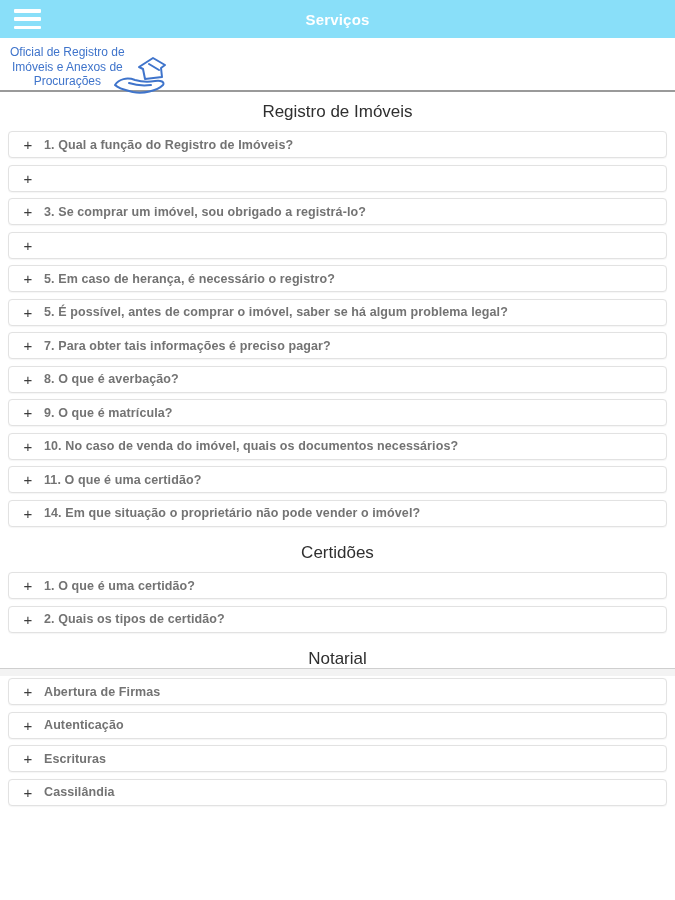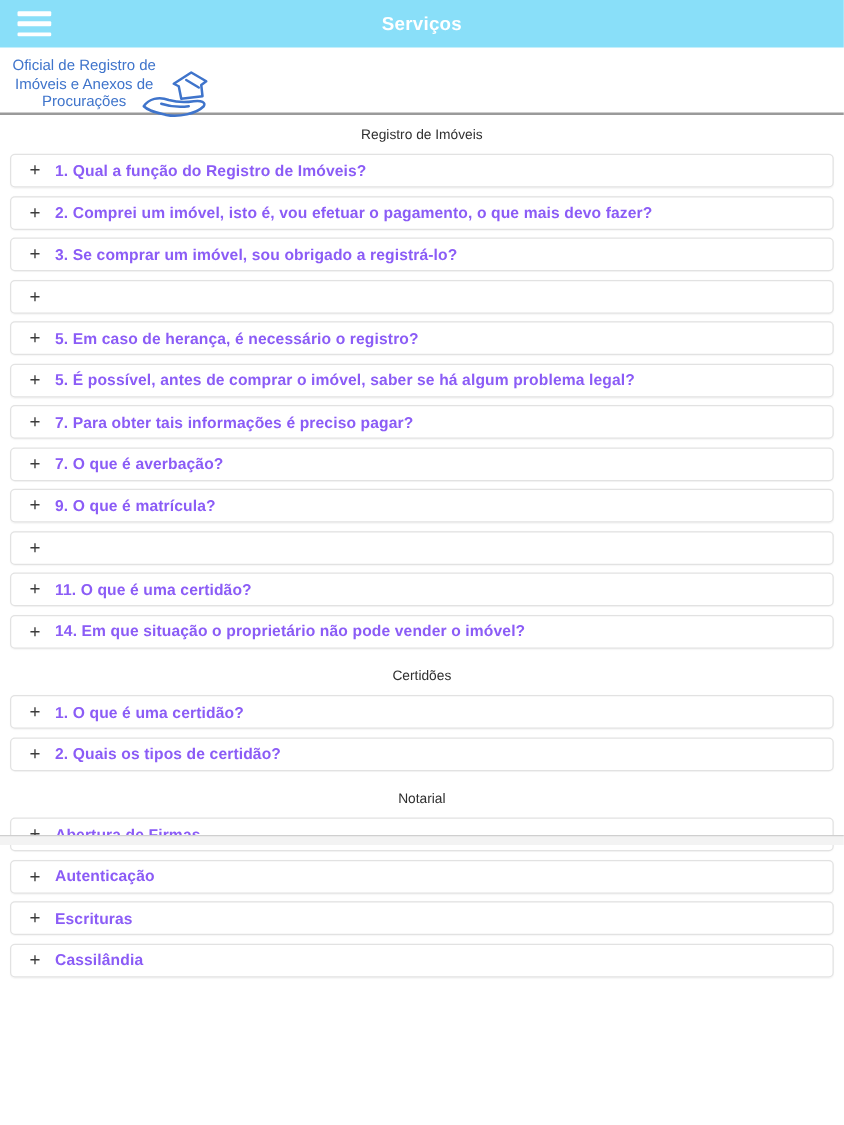--- a/index.html
+++ b/index.html
@@ -68,21 +68,21 @@
 
   .divider {
     height:2px;
     background:#9a9a9a;
     margin-top:2px;
   }
 
   
   .section-title {
     text-align:center;
-    font-size:11px;
+    font-size:17px;
     color:#2f2f2f;
     font-weight:400;
     padding:10px 0 9px 0;
   }
   .faq-item {
     height:27px;
     margin:0 8px 6.5px 8px;
     background:#ffffff;
     border:1px solid #e2e2e2;
     border-radius:4px;
@@ -97,21 +97,21 @@
     font-weight:400;
     color:#3c3c3c;
     width:16px;
     text-align:center;
     margin-right:8px;
     line-height:1;
   }
   .faq-label {
     font-size:12.5px;
     font-weight:700;
-    color:#8b5cf6;
+    color:#737373;
     letter-spacing:0.1px;
     white-space:nowrap;
   }
 
   
   .bottom-strip {
     position:absolute;
     left:0; bottom:0;
     width:100%;
     height:8px;
@@ -152,21 +152,20 @@
   <div class="divider"></div>
 
   <main id="sections">
       <div class="section-title">Registro de Imóveis</div>
       <div class="faq-item">
         <span class="plus">+</span>
         <span class="faq-label">1. Qual a função do Registro de Imóveis?</span>
       </div>
       <div class="faq-item">
         <span class="plus">+</span>
-        <span class="faq-label">2. Comprei um imóvel, isto é, vou efetuar o pagamento, o que mais devo fazer?</span>
       </div>
       <div class="faq-item">
         <span class="plus">+</span>
         <span class="faq-label">3. Se comprar um imóvel, sou obrigado a registrá-lo?</span>
       </div>
       <div class="faq-item">
         <span class="plus">+</span>
       </div>
       <div class="faq-item">
         <span class="plus">+</span>
@@ -175,28 +174,29 @@
       <div class="faq-item">
         <span class="plus">+</span>
         <span class="faq-label">5. É possível, antes de comprar o imóvel, saber se há algum problema legal?</span>
       </div>
       <div class="faq-item">
         <span class="plus">+</span>
         <span class="faq-label">7. Para obter tais informações é preciso pagar?</span>
       </div>
       <div class="faq-item">
         <span class="plus">+</span>
-        <span class="faq-label">7. O que é averbação?</span>
+        <span class="faq-label">8. O que é averbação?</span>
       </div>
       <div class="faq-item">
         <span class="plus">+</span>
         <span class="faq-label">9. O que é matrícula?</span>
       </div>
       <div class="faq-item">
         <span class="plus">+</span>
+        <span class="faq-label">10. No caso de venda do imóvel, quais os documentos necessários?</span>
       </div>
       <div class="faq-item">
         <span class="plus">+</span>
         <span class="faq-label">11. O que é uma certidão?</span>
       </div>
       <div class="faq-item">
         <span class="plus">+</span>
         <span class="faq-label">14. Em que situação o proprietário não pode vender o imóvel?</span>
       </div>
       <div class="section-title">Certidões</div>

